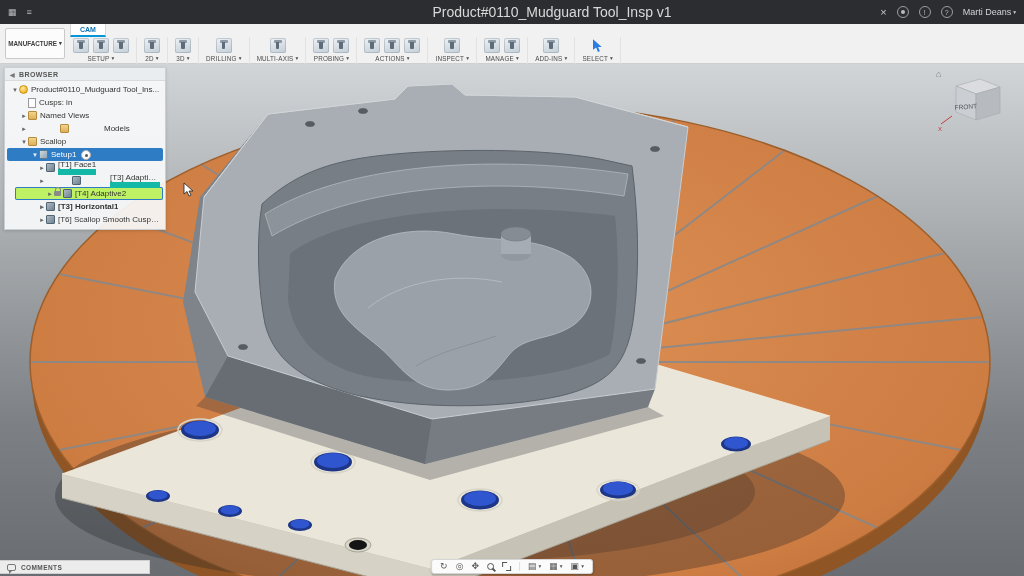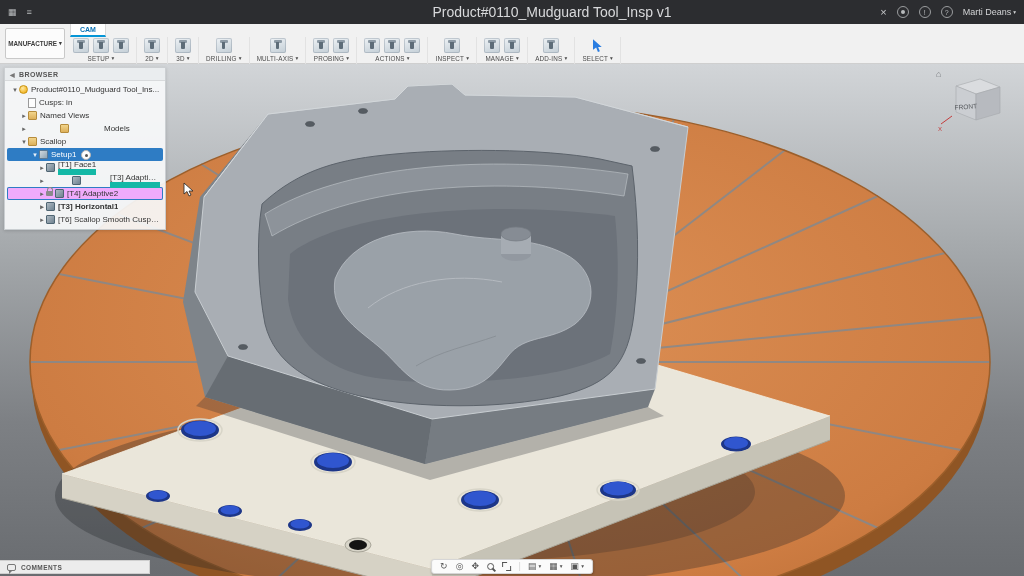--- a/index.html
+++ b/index.html
@@ -40,21 +40,21 @@
 
   
   .browser{position:absolute;left:4px;top:3px;width:162px;background:rgba(247,249,250,.92);border:1px solid rgba(170,175,180,.55);box-shadow:0 1px 3px rgba(0,0,0,.15);}
   .bheader{height:13px;display:flex;align-items:center;gap:4px;padding:0 5px;font-size:7px;font-weight:bold;color:#555;letter-spacing:.4px;background:rgba(233,236,238,.95);border-bottom:1px solid #d8dadc;}
   .bcollapse{font-size:6px;color:#777;}
   #browser-tree{padding:2px 2px 3px 2px;}
   .trow{display:flex;align-items:center;height:13px;font-size:8px;color:#333;padding-right:3px;}
   .disc{width:8px;font-size:7px;color:#666;text-align:center;flex:none;}
   .sel{background:#2e7cc4;color:#fff;border-radius:2px;}
   .sel .disc{color:#e8f1fa;}
-  .outl{background:#f0abfc;box-shadow:inset 0 0 0 1px #2e7cc4;border-radius:2px;}
+  .outl{background:#bef264;box-shadow:inset 0 0 0 1px #2e7cc4;border-radius:2px;margin-left:8px;}
   .nlabel{white-space:nowrap;overflow:hidden;text-overflow:ellipsis;}
   .warn{border-bottom:6px solid #14b8a6;}
   .nicon{display:inline-block;width:9px;height:9px;margin-right:3px;flex:none;}
   .bulb-icon{background:radial-gradient(circle at 38% 32%,#ffe9a3,#f2b82c 70%,#d99a14);border-radius:50%;border:1px solid #c8920f;}
   .units-icon{background:#fdfdfd;border:1px solid #9a9a9a;height:10px;width:8px;}
   .folder-icon{background:linear-gradient(#f2d58c,#ddb05a);border:1px solid #b68c3c;border-radius:1px;}
   .setup-icon{background:linear-gradient(135deg,#cfd8de,#8fa5b5);border:1px solid #5c7a94;border-radius:1px;}
   .toolpath-icon{background:linear-gradient(135deg,#aeb9c2,#6f8290);border:1px solid #4f6573;border-radius:1px;}
   .lockicon{width:7px;height:5px;background:#8a8a8a;border-radius:1px;position:relative;margin-right:2px;flex:none;}
   .lockicon::before{content:"";position:absolute;top:-4px;left:1px;width:4px;height:4px;border:1px solid #8a8a8a;border-bottom:none;border-radius:3px 3px 0 0;}

